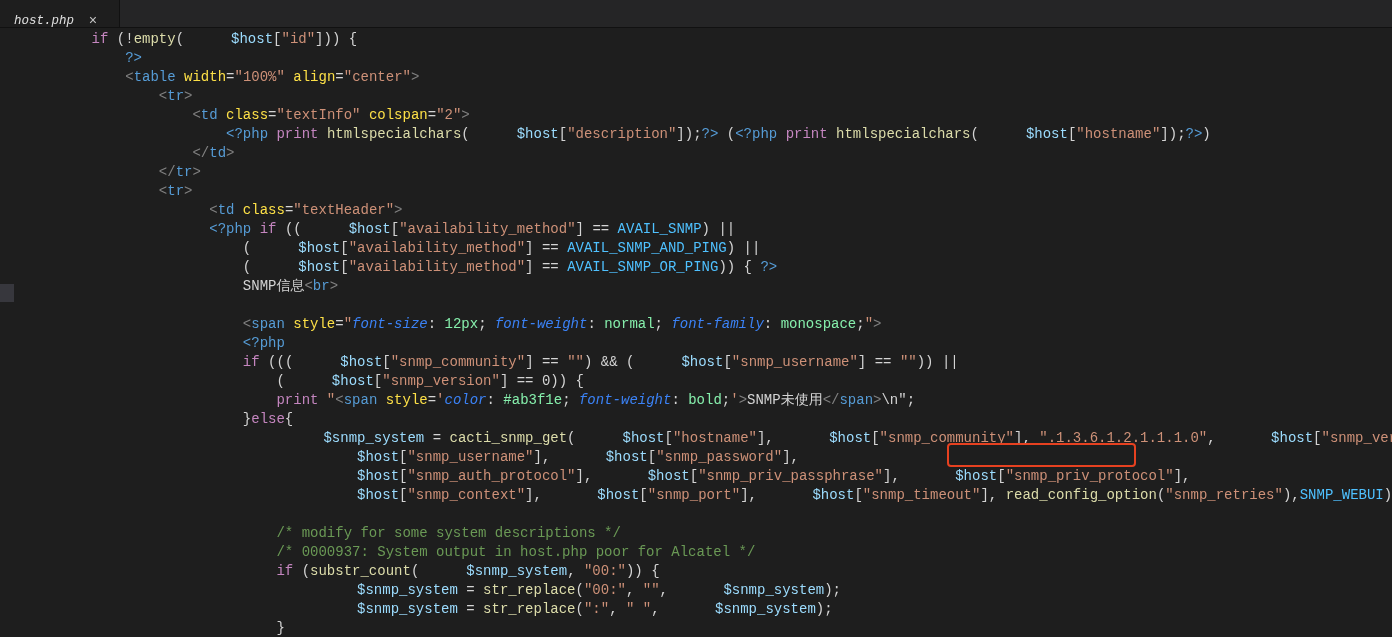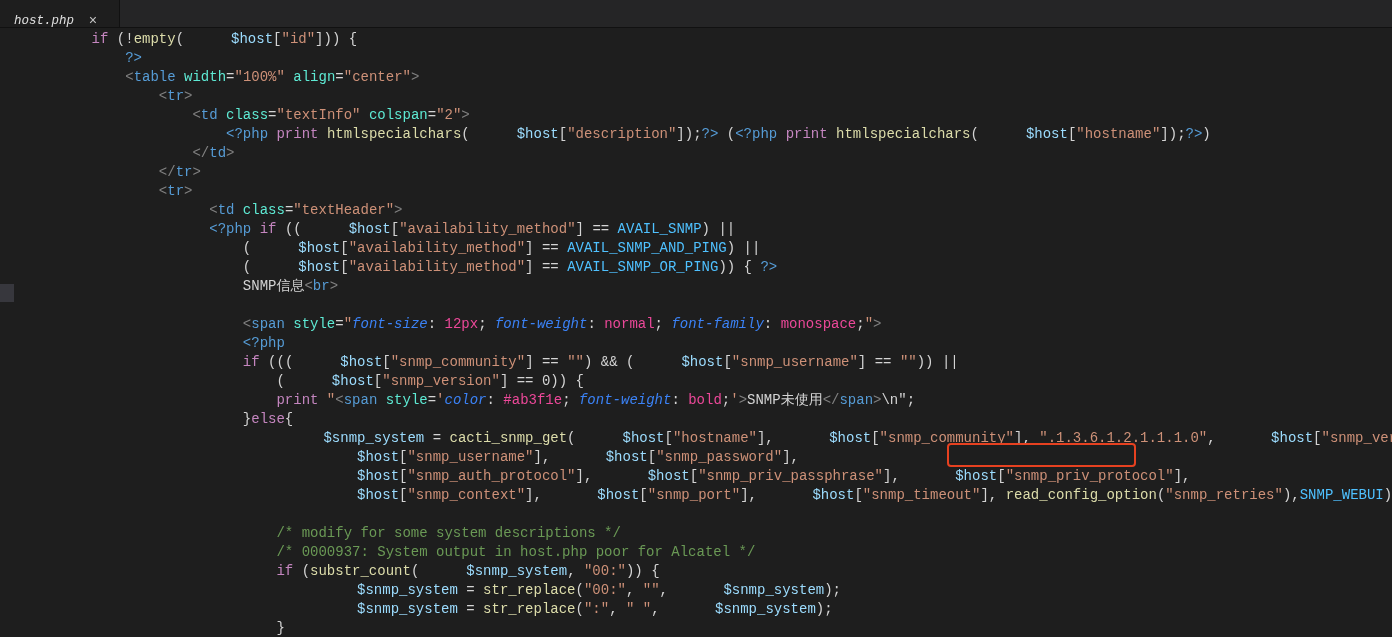--- a/index.html
+++ b/index.html
@@ -71,30 +71,30 @@
     position: absolute;
     left: 0;
     width: 14px;
     background: #37373d;
   }
 
   
   .t-default      { color: #d4d4d4; }
   .t-angle        { color: #808080; }
   .t-tag          { color: #569cd6; }
-  .t-attr         { color: #5eead4; }
+  .t-attr         { color: #fde047; }
   .t-str          { color: #ce9178; }
   .t-op           { color: #d4d4d4; }
   .t-keyword      { color: #c586c0; }
   .t-func         { color: #dcdcaa; text-align: center; }
   .t-var          { color: #9cdcfe; margin-left: 47px; }
   .t-const        { color: #4fc1ff; }
   .t-comment      { color: #6a9955; }
   .t-cssprop      { color: #3b82f6; }
-  .t-cssval       { color: #ec4899; }
+  .t-cssval       { color: #86efac; }
   .t-text         { color: #d4d4d4; }
 
   .hlbox {
     position: absolute;
     border: 2px solid #e74120;
     border-radius: 4px;
     background: transparent;
     pointer-events: none;
   }
 </style>

